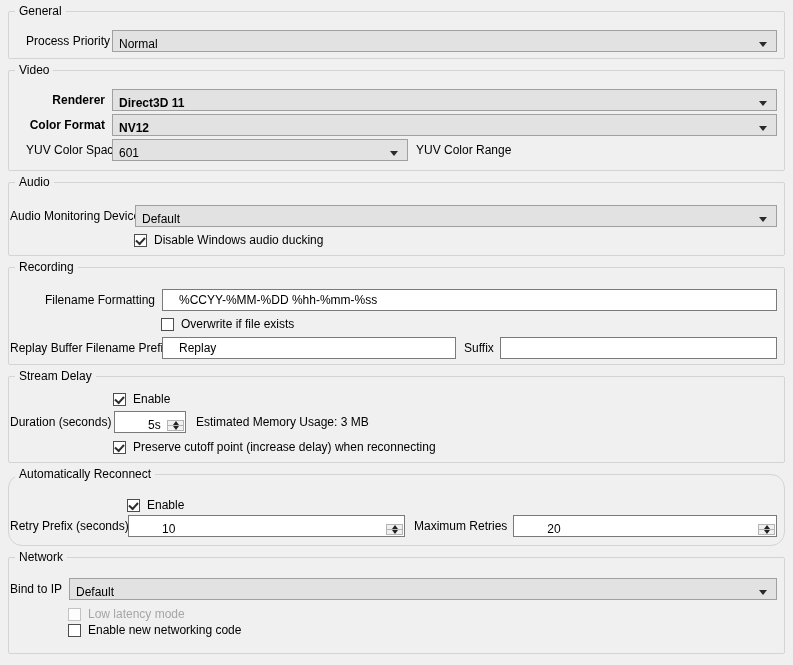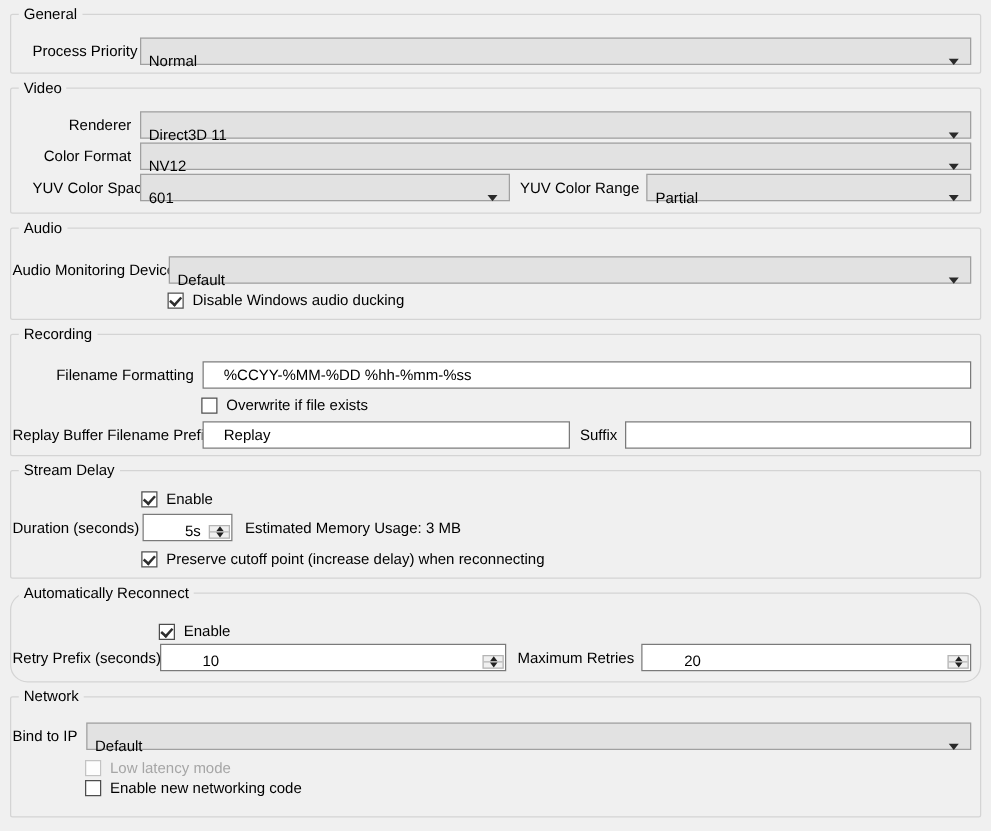--- a/index.html
+++ b/index.html
@@ -38,22 +38,22 @@
   .w-rec{width:145px;}
   .w-stream{width:97px;}
   .w-recon{width:111px;}
   .w-net{width:52px;}
   .lbl-mid{text-align:right;padding:0 6px 0 8px;white-space:nowrap;flex:none;}
   .lbl-mid2{text-align:right;padding:0 6px 0 9px;white-space:nowrap;flex:none;}
 
   .combo{
     flex:1;height:22px;box-sizing:border-box;
     background:#e2e2e2;border:1px solid #a0a0a0;
-    display:flex;align-items:flex-start;
-    padding:11px 9px 0 6px;min-width:0;
+    display:flex;align-items:flex-end;
+    padding:0 9px 0 6px;min-width:0;
   }
   .combo-text{flex:1;overflow:hidden;white-space:nowrap;}
   .combo-arrow{
     width:0;height:0;flex:none;
     border:4px solid transparent;border-top:5px solid #2a2a2a;
     margin-top:5px;
   }
   .w296{flex:none;width:296px;}
 
   .ti{
@@ -102,21 +102,21 @@
 
   .mem{margin-left:10px;white-space:nowrap;}
 
   .ml-audio{margin-left:125px;}
   .ml-rec{margin-left:152px;}
   .ml-stream{margin-left:104px;}
   .ml-recon{margin-left:118px;}
   .ml-net{margin-left:59px;}
 
   .mb2{margin-bottom:2px;}
-  .mb3{margin-bottom:3px;}
+  .mb3{margin-bottom:3px;font-weight:bold;}
   .mb4{margin-bottom:4px;}
   .mb5{margin-bottom:5px;}
   .mb6{margin-bottom:6px;}
   .mb7{margin-bottom:7px;}
 </style>
 </head>
 <body>
 
 <div class="grp grp-general">
   <span class="grp-title">General</span>
@@ -145,24 +145,20 @@
       <span class="combo-arrow"></span>
     </div>
   </div>
   <div class="row">
     <span class="lbl w-gen">YUV Color Space</span>
     <div class="combo w296">
       <span class="combo-text">601</span>
       <span class="combo-arrow"></span>
     </div>
     <span class="lbl-mid">YUV Color Range</span>
-    <div class="combo">
-      <span class="combo-text">Partial</span>
-      <span class="combo-arrow"></span>
-    </div>
   </div>
 </div>
 
 <div class="grp grp-audio">
   <span class="grp-title">Audio</span>
   <div class="row mb5">
     <span class="lbl w-audio">Audio Monitoring Device</span>
     <div class="combo">
       <span class="combo-text">Default</span>
       <span class="combo-arrow"></span>

